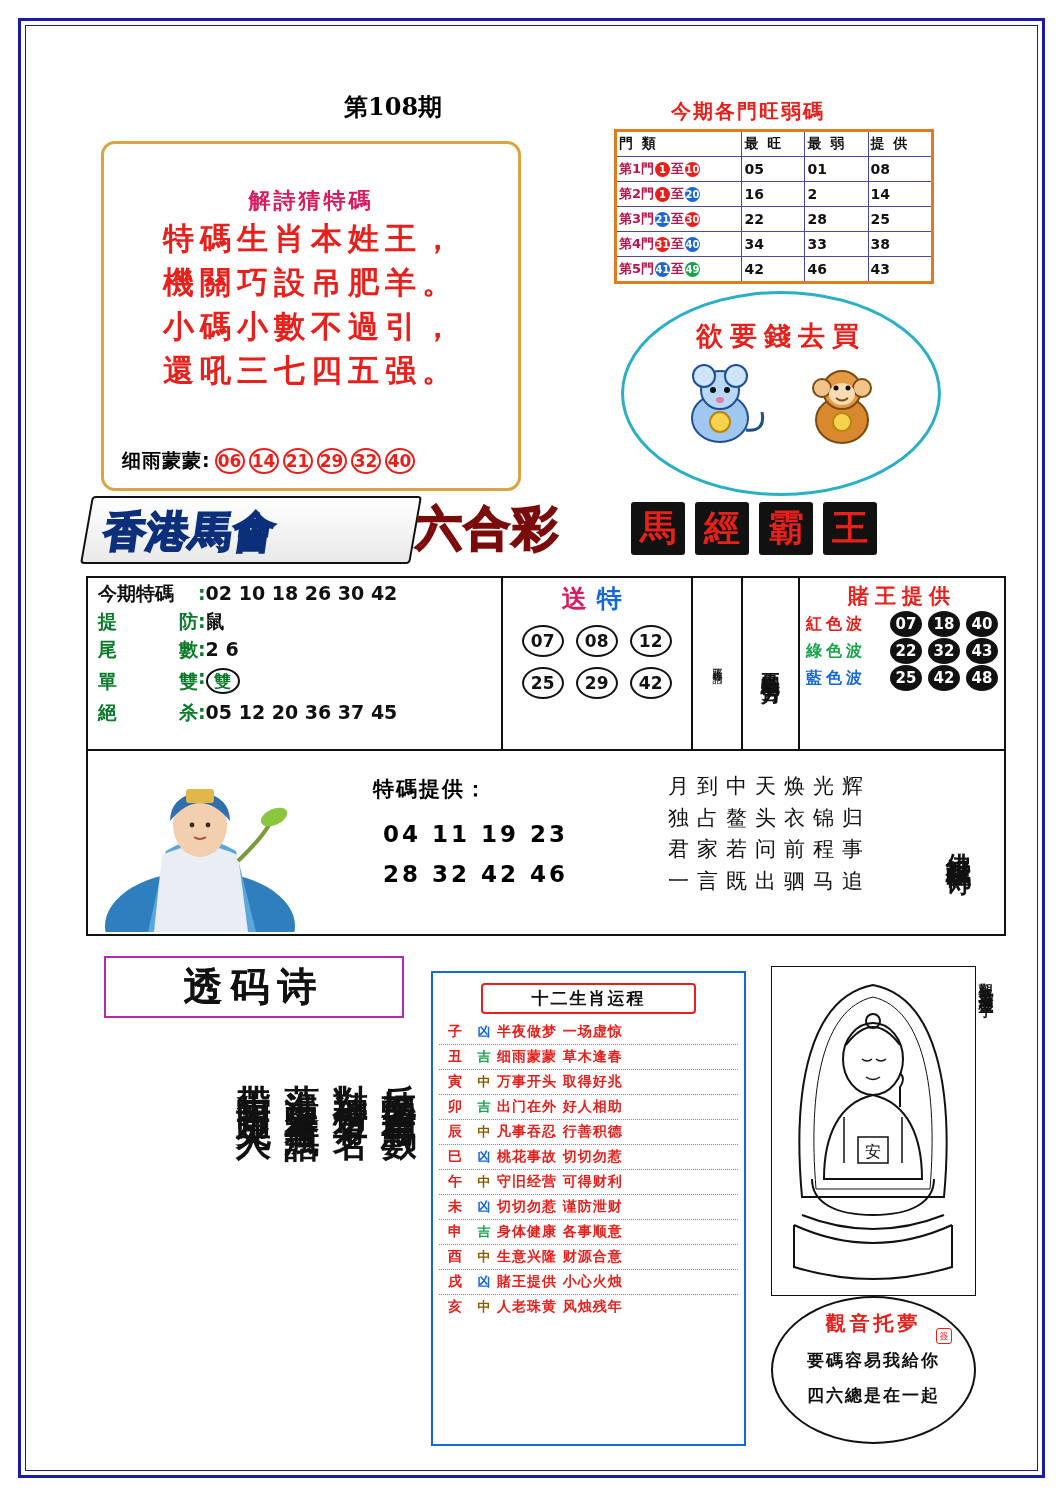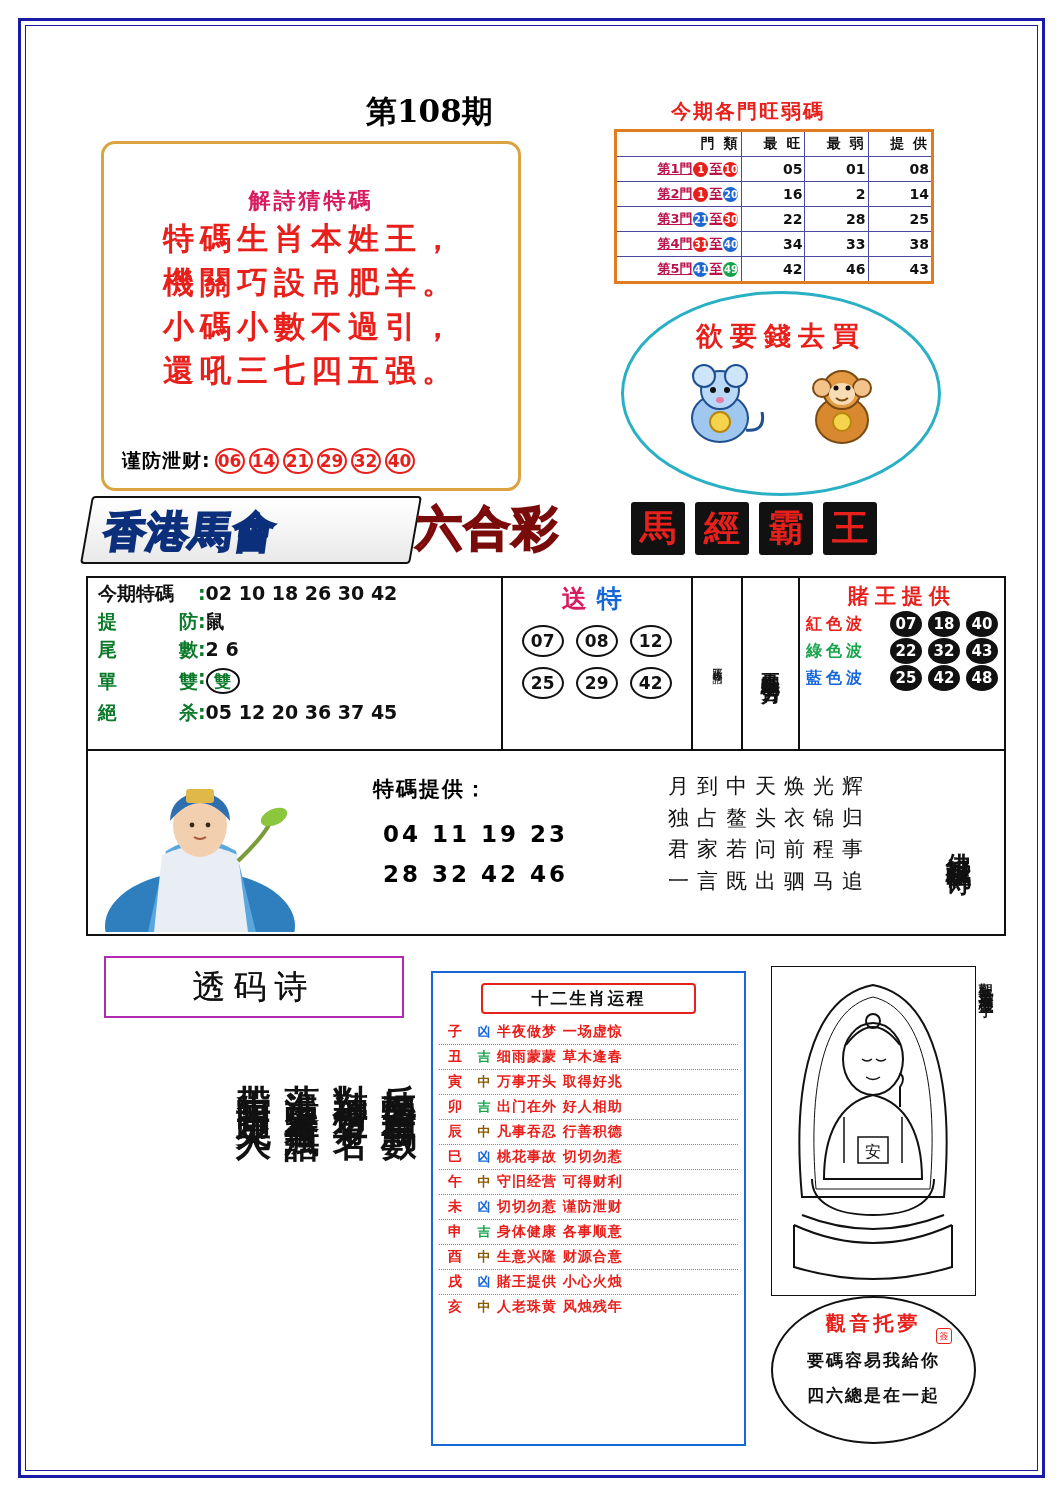--- a/index.html
+++ b/index.html
@@ -17,22 +17,22 @@
     border:3px solid #1a1aa8;
     background:#fff;
   }
   .inner {
     position:absolute; inset:4px;
     border:1px solid #1a1aa8;
   }
 
   
   .issue {
-    position:absolute; left:340px; top:65px;
-    font-size:31px; font-weight:bold; color:#000;
+    position:absolute; left:318px; top:65px;
+    font-size:24px; font-weight:bold; color:#000;
     font-family:"DejaVu Serif","Liberation Serif",serif;
   }
 
   
   .poembox {
     position:absolute; left:75px; top:115px; width:420px; height:350px;
     border:3px solid #d9a441; border-radius:14px; background:#fff;
   }
   .poem-title {
     text-align:center; margin-top:42px;
@@ -58,25 +58,25 @@
   
   .tbl-title {
     position:absolute; left:645px; top:72px;
     color:#e8201c; font-size:20px; font-weight:bold; letter-spacing:2px;
   }
   .ttable {
     position:absolute; left:588px; top:103px; width:320px;
     border:3px solid #e07b20; border-collapse:collapse; background:#fff;
   }
   .ttable td, .ttable th {
-    border:1px solid #4a4aa0; font-size:14px; text-align:right;
+    border:1px solid #4a4aa0; font-size:14px; text-align:left;
     padding:3px 2px; font-weight:bold; color:#111;margin-top:44px;
   }
   .ttable th { font-weight:bold; letter-spacing:2px; font-size:14px; }
-  .ttable td.men { color:#b8134a; white-space:nowrap; font-size:13px;text-decoration:underline; }
+  .ttable td.men { color:#b8134a; white-space:nowrap; font-size:13px; }
   .ballmini {
     display:inline-flex; align-items:center; justify-content:center;
     width:15px; height:15px; border-radius:50%; color:#fff; font-size:10px;
     font-weight:bold; vertical-align:middle; margin:0 1px;
   }
   .b-red { background:#e8201c; }
   .b-blue { background:#1e66d0; }
   .b-green { background:#16a34a; }
 
   
@@ -181,21 +181,21 @@
   .r2-right .vt { writing-mode:vertical-rl; font-size:25px; font-weight:bold;
     letter-spacing:4px; color:#111; font-family:"DejaVu Serif","Liberation Serif",serif; }
 
   
   .toumashi {
     position:absolute; left:78px; top:930px; width:300px; height:62px;
     border:2px solid #b12ab1; background:#fff;
     display:flex; align-items:center; justify-content:center;
   }
   .toumashi span {
-    font-size:33px; font-weight:normal; letter-spacing:8px;
+    font-size:39px; font-weight:bold; letter-spacing:8px;
     font-family:"DejaVu Serif","Liberation Serif",serif;
     background:linear-gradient(#555,#111); -webkit-background-clip:text; color:#111;
   }
   .bigpoem {
     position:absolute; left:62px; top:1030px; width:330px; height:390px;
     display:flex; flex-direction:row-reverse; justify-content:flex-start; gap:10px;
   }
   .bigpoem .col {
     writing-mode:vertical-rl; font-size:35px; font-weight:bold; letter-spacing:7px;
     color:#111; font-family:"DejaVu Serif","Liberation Serif",serif;
@@ -247,21 +247,21 @@
 
   <div class="issue">第108期</div>
 
   <div class="poembox">
     <div class="poem-title">解詩猜特碼</div>
     <div class="poem-line">特碼生肖本姓王，</div>
     <div class="poem-line">機關巧設吊肥羊。</div>
     <div class="poem-line">小碼小數不過引，</div>
     <div class="poem-line">還吼三七四五强。</div>
     <div class="poem-foot">
-      <span class="lbl">谨防泄财:</span>
+      <span class="lbl">细雨蒙蒙:</span>
       <span class="circnum">06</span>
       <span class="circnum">14</span>
       <span class="circnum">21</span>
       <span class="circnum">29</span>
       <span class="circnum">32</span>
       <span class="circnum">40</span>
     </div>
   </div>
 
   <div class="tbl-title">今期各門旺弱碼</div>

